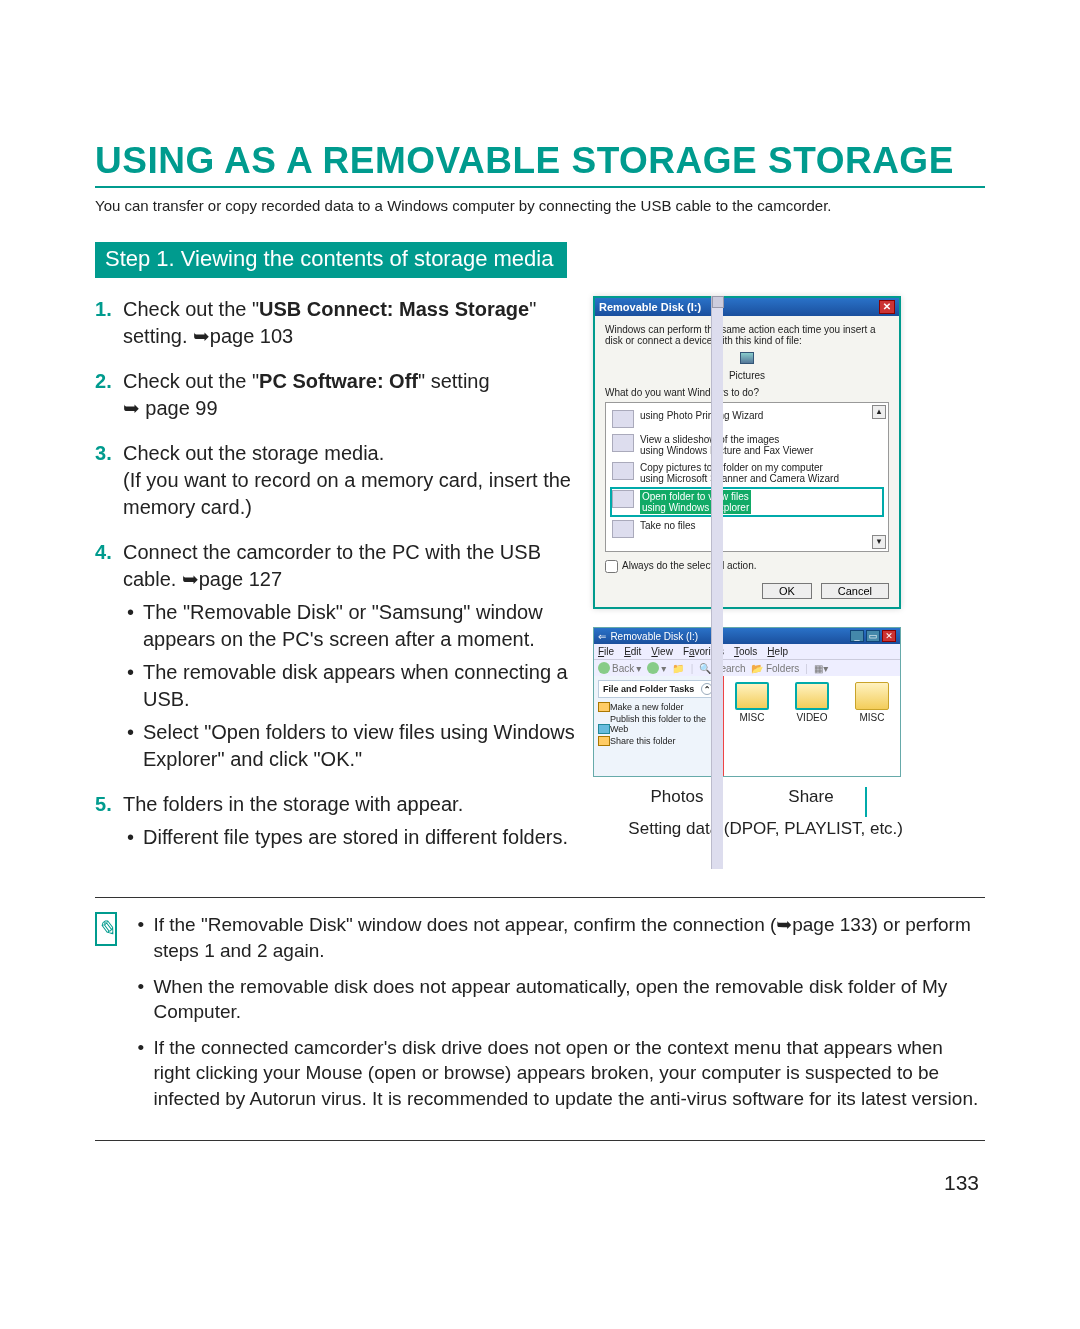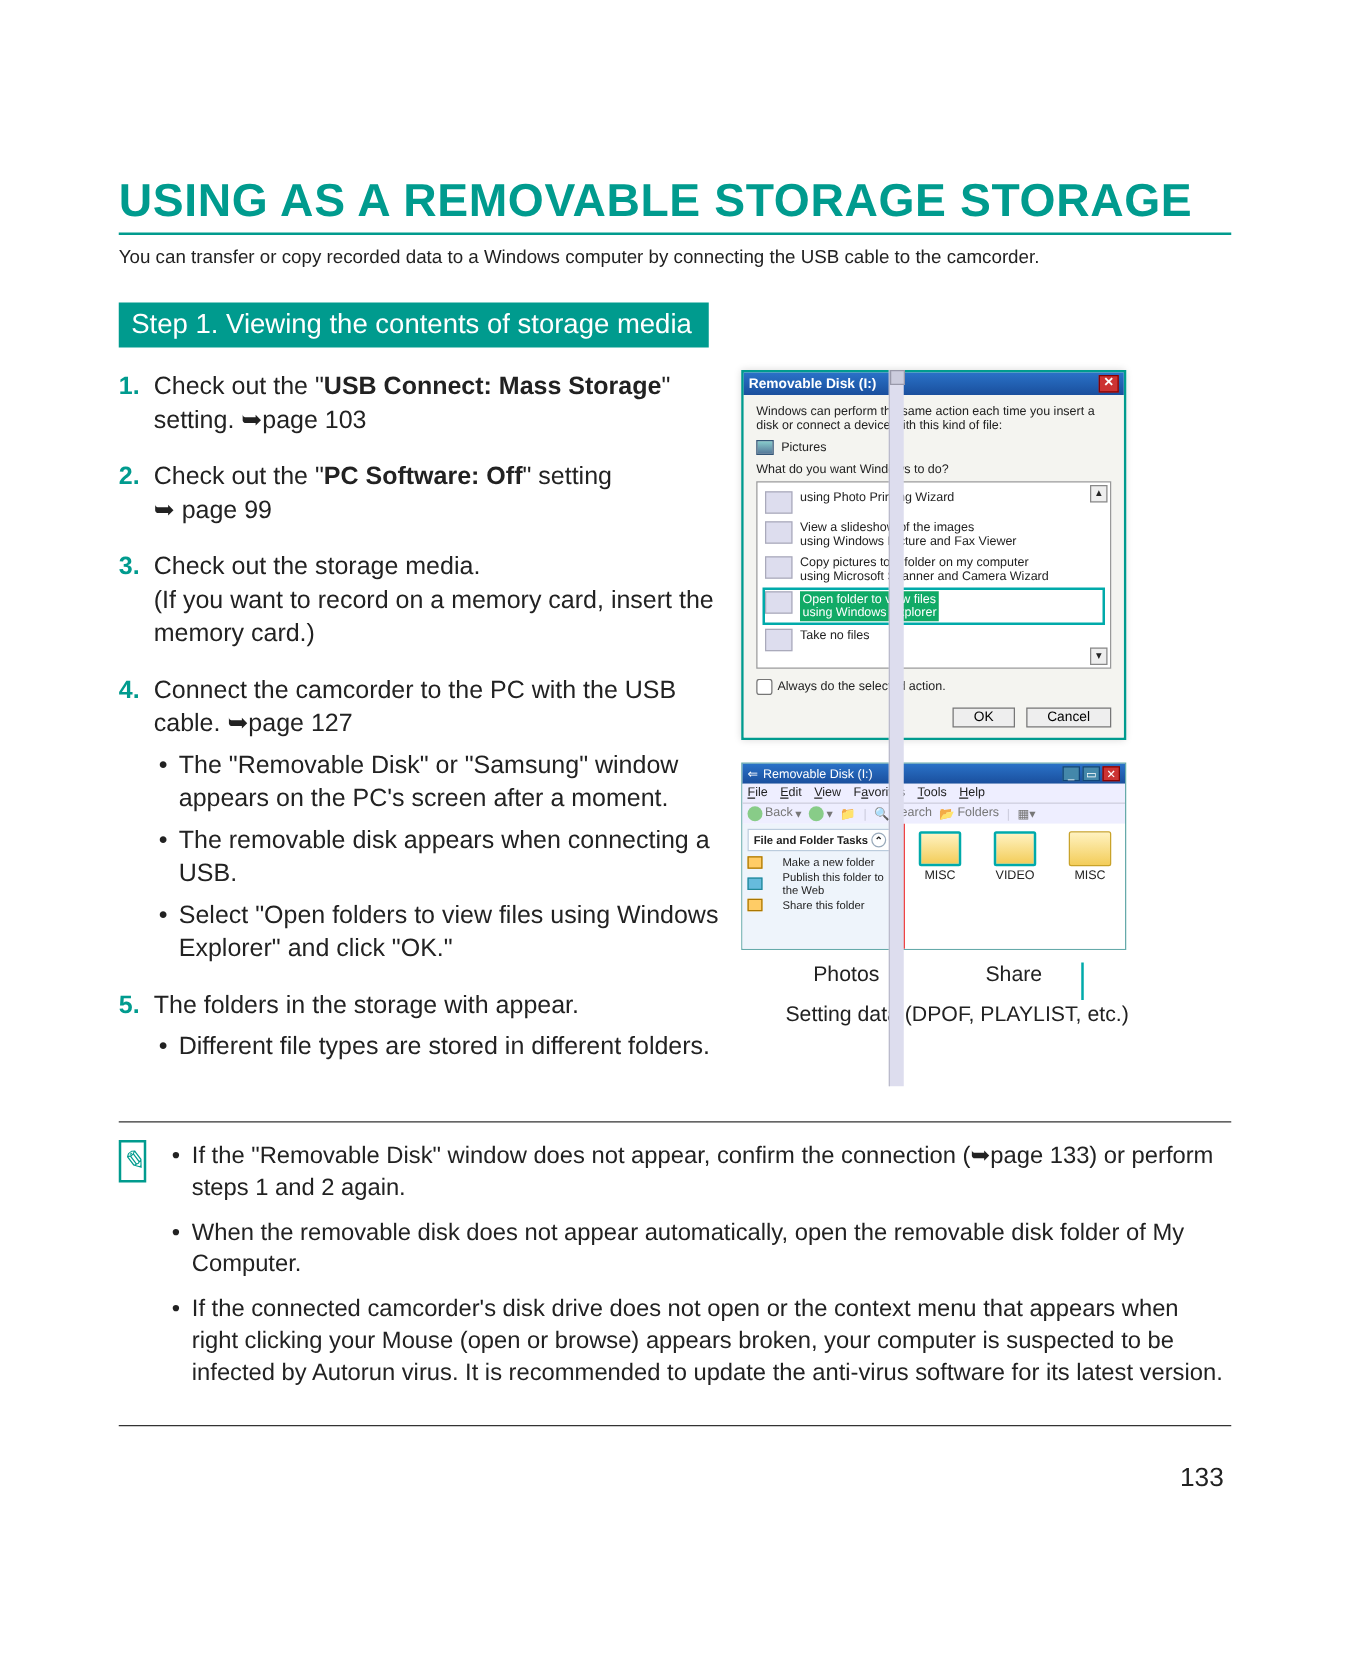--- a/index.html
+++ b/index.html
@@ -19,21 +19,21 @@
   ul.bul > li { position: relative; padding-left: 20px; margin-bottom: 6px; }
   ul.bul > li::before { content: "•"; position: absolute; left: 4px; top: 0; font-size: 20px; }
   .right-col { width: 320px; position: relative; }
 
   
   .dlg { width: 308px; border: 2px solid #009b8e; background: #eef6f5; font-size: 10px; margin-bottom: 18px; box-shadow: 0 0 6px rgba(0,0,0,.15); }
   .dlg-titlebar { background: linear-gradient(#2a72c8,#1a4f9d); color: #fff; display: flex; align-items: center; justify-content: space-between; padding: 2px 4px; font-size: 11px; font-weight: 700; }
   .dlg-close { width: 16px; height: 14px; background:#c33; border:1px solid #800; color:#fff; display:flex; align-items:center; justify-content:center; font-size:10px; line-height:1; }
   .dlg-body { background:#f4f4f0; padding:8px 10px; }
   .dlg-msg { font-size:10px; margin-bottom:6px; }
-  .dlg-picrow { display:flex; align-items:center; gap:6px; margin-bottom:6px; }
+  .dlg-picrow { display:flex; align-items:center; gap:6px; margin-bottom:6px;flex-direction:column; }
   .dlg-picrow .pic { width:14px; height:12px; background:linear-gradient(#8cc, #579); border:1px solid #357; }
   .dlg-q { font-size:10px; margin-bottom:4px; }
   .dlg-list { border:1px solid #999; background:#fff; padding:4px 4px; height:150px; overflow:hidden; position:relative; }
   .dlg-item { display:flex; gap:6px; align-items:flex-start; padding:3px 2px; font-size:10px; }
   .dlg-item .ico { width:22px; height:18px; background:#dde; border:1px solid #aab; flex:0 0 22px; }
   .dlg-item.sel { border:2px solid #0aa; padding:1px 0; }
   .dlg-item.sel .txt{ background:#1a6; color:#fff; padding:1px 2px; }
   .dlg-scroll-up{ position:absolute; top:2px; right:2px; width:14px; height:14px; border:1px solid #888; background:#eee; font-size:9px; text-align:center;}
   .dlg-scroll-dn{ position:absolute; bottom:2px; right:2px; width:14px; height:14px; border:1px solid #888; background:#eee; font-size:9px; text-align:center;}
   .dlg-chk { margin:8px 0 10px 0; font-size:10px; }
@@ -43,27 +43,27 @@
 
   
   .exp { width:308px; border:1px solid #6aa; background:#fff; font-size:10px; }
   .exp-titlebar { background: linear-gradient(#2a72c8,#1a4f9d); color:#fff; display:flex; align-items:center; justify-content:space-between; padding:2px 4px; font-size:10px;}
   .exp-winbtns { display:flex; gap:2px; }
   .exp-winbtns span{ width:14px;height:12px;background:#48a;border:1px solid #147;display:flex;align-items:center;justify-content:center;color:#fff;font-size:9px;}
   .exp-winbtns .x{ background:#c33; border-color:#800;}
   .exp-menu { background:#eef; padding:2px 4px; display:flex; gap:10px; font-size:10px; }
   .exp-menu span u{ text-decoration:underline; }
   .exp-tool { background:#eef; border-top:1px solid #ccd; padding:2px 4px; display:flex; gap:6px; align-items:center; font-size:10px;}
-  .tbtn{ display:inline-flex; align-items:flex-start; gap:2px; color:#777;}
+  .tbtn{ display:inline-flex; align-items:center; gap:2px; color:#777;}
   .tico{ width:12px;height:12px; background:#8c8; border-radius:50%; display:inline-block;}
   .exp-body { display:flex; height:100px; }
-  .exp-side { width:140px; background:#eef4fb; border-right:6px solid #ef4444; padding:4px; font-size:9px;}
+  .exp-side { width:140px; background:#eef4fb; border-right:2px solid #ef4444; padding:4px; font-size:9px;}
   .exp-side-h { background:#fff; border:1px solid #bcd; padding:2px 4px; font-weight:700; display:flex; justify-content:space-between; align-items:center; margin-bottom:4px;}
   .chev{ width:12px;height:12px;border:1px solid #9ab;border-radius:50%;display:flex;align-items:center;justify-content:center;font-size:8px;}
-  .exp-side-item{ display:flex; gap:16px; align-items:center; margin:2px 0; }
+  .exp-side-item{ display:flex; gap:0; align-items:flex-end; margin:2px 0; }
   .sico{ width:12px;height:10px;background:#fc6;border:1px solid #a70;flex:0 0 12px;}
   .exp-main { flex:1; background:#fff; padding:6px; display:flex; gap:16px; align-items:flex-start; position:relative;}
   .fold { display:flex; flex-direction:column; align-items:center; width:44px;}
   .fold .bigico{ width:34px;height:28px; background:linear-gradient(#fff2c0,#f3cd5a); border:1px solid #c9a32a; border-radius:2px; position:relative;}
   .fold .bigico.teal{ border:2px solid #0aa;}
   .fold .lbl{ font-size:10px; margin-top:2px;}
   .exp-scroll{ position:absolute; left:118px; top:0; width:12px; height:100%; background:#dde; border-left:1px solid #bbc;}
   .exp-scroll .up{position:absolute;top:0;left:0;width:12px;height:12px;background:#ccd;border:1px solid #99a;}
 
   .annot-row{ display:flex; font-size:17px; margin-top:10px; }

